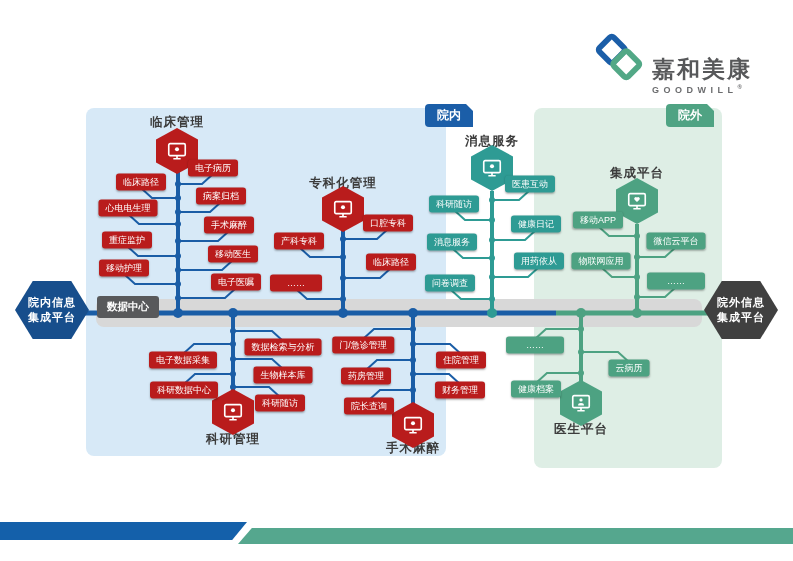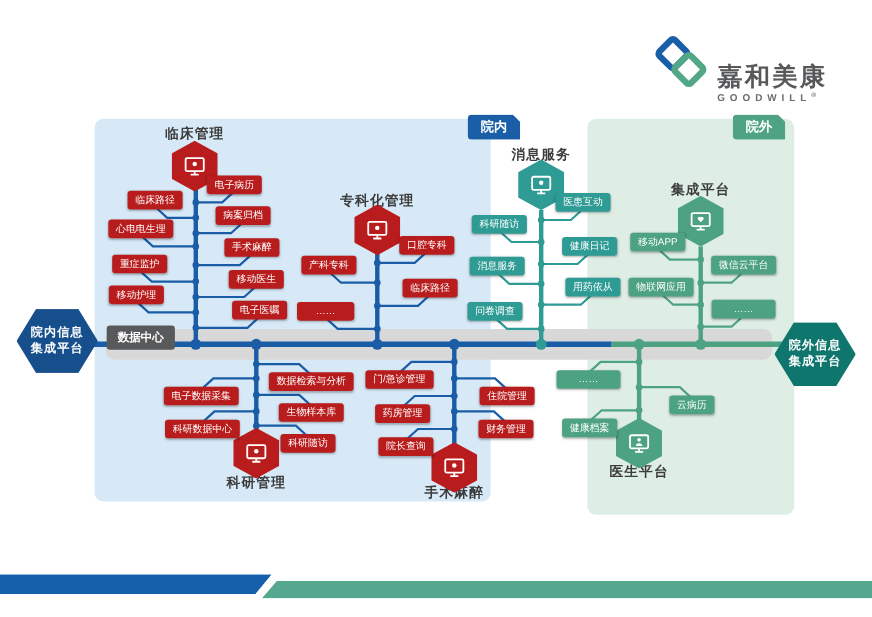--- a/index.html
+++ b/index.html
@@ -48,21 +48,21 @@
   .hex{position:absolute;width:42px;height:46px;transform:translate(-50%,-50%);
     clip-path:polygon(50% 0,100% 25%,100% 75%,50% 100%,0 75%,0 25%);
     display:flex;align-items:center;justify-content:center;}
 
   
   .platform-hex{position:absolute;width:74px;height:58px;transform:translate(-50%,-50%);
     clip-path:polygon(24% 0,76% 0,100% 50%,76% 100%,24% 100%,0 50%);
     display:flex;flex-direction:column;align-items:center;justify-content:center;
     color:#fff;font-size:11px;font-weight:bold;line-height:1.35;letter-spacing:1px;}
   .ph-left{left:52px;top:310px;background:#174E8C;}
-  .ph-right{left:741px;top:310px;background:#0f766e;margin-top:12px;}
+  .ph-right{left:741px;top:310px;background:#404040;}
 
   
   .stripe-blue{position:absolute;left:0;top:522px;width:247px;height:18px;background:#1460AA;
     clip-path:polygon(0 0,100% 0,94% 100%,0 100%);}
   .stripe-green{position:absolute;left:238px;top:528px;width:555px;height:16px;background:#55A78E;
     clip-path:polygon(2.5% 0,100% 0,100% 100%,0 100%);}
 </style>
 </head>
 <body>
 

